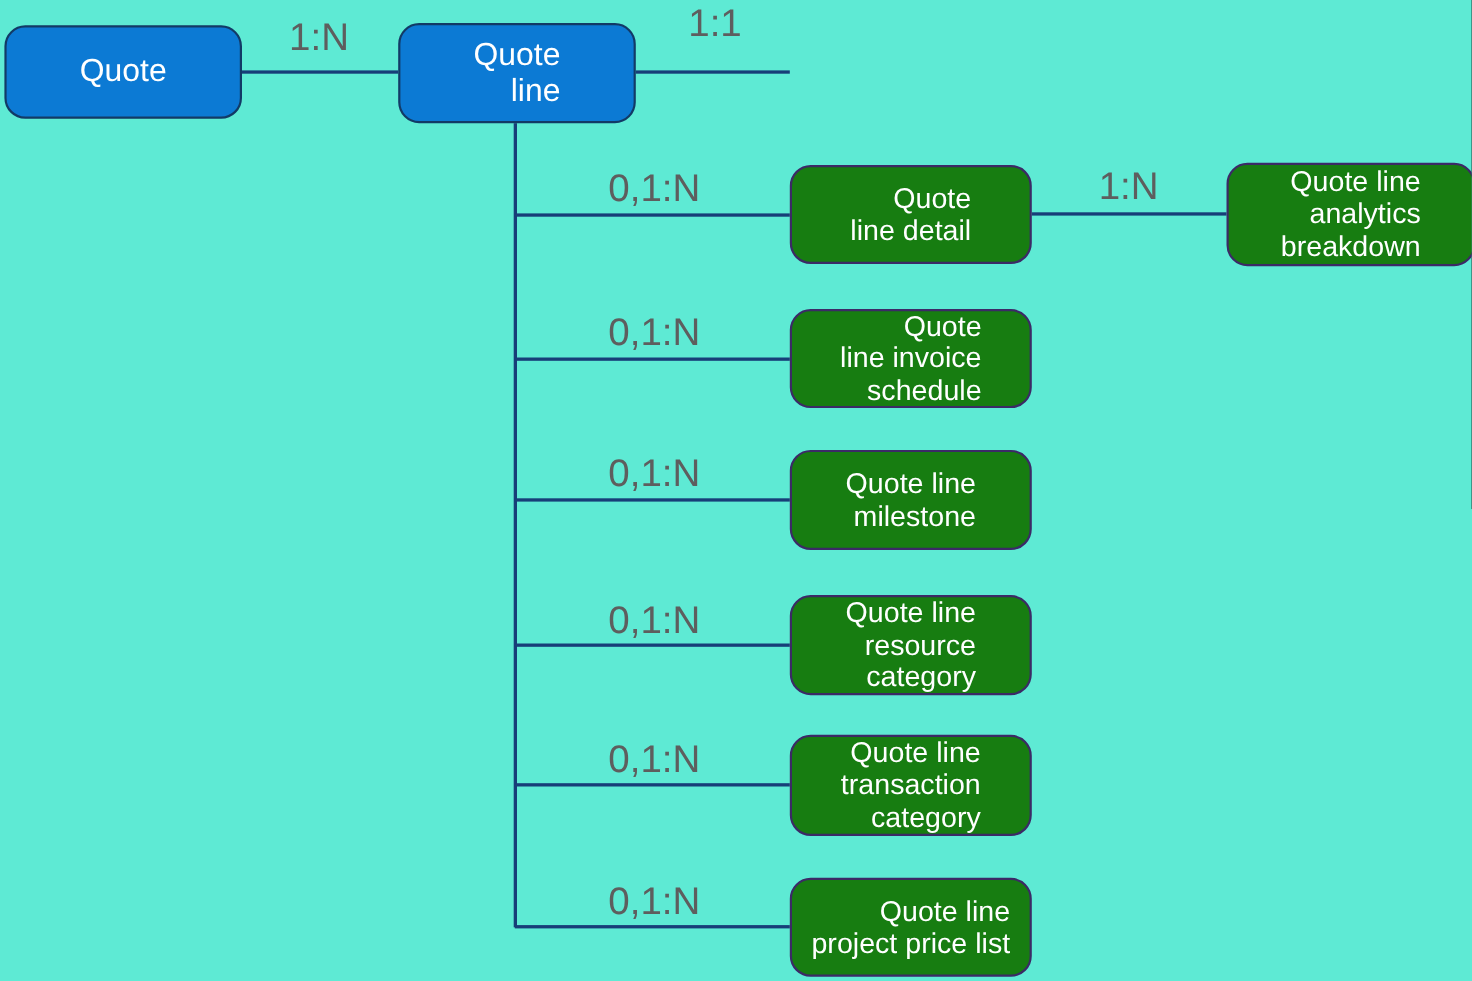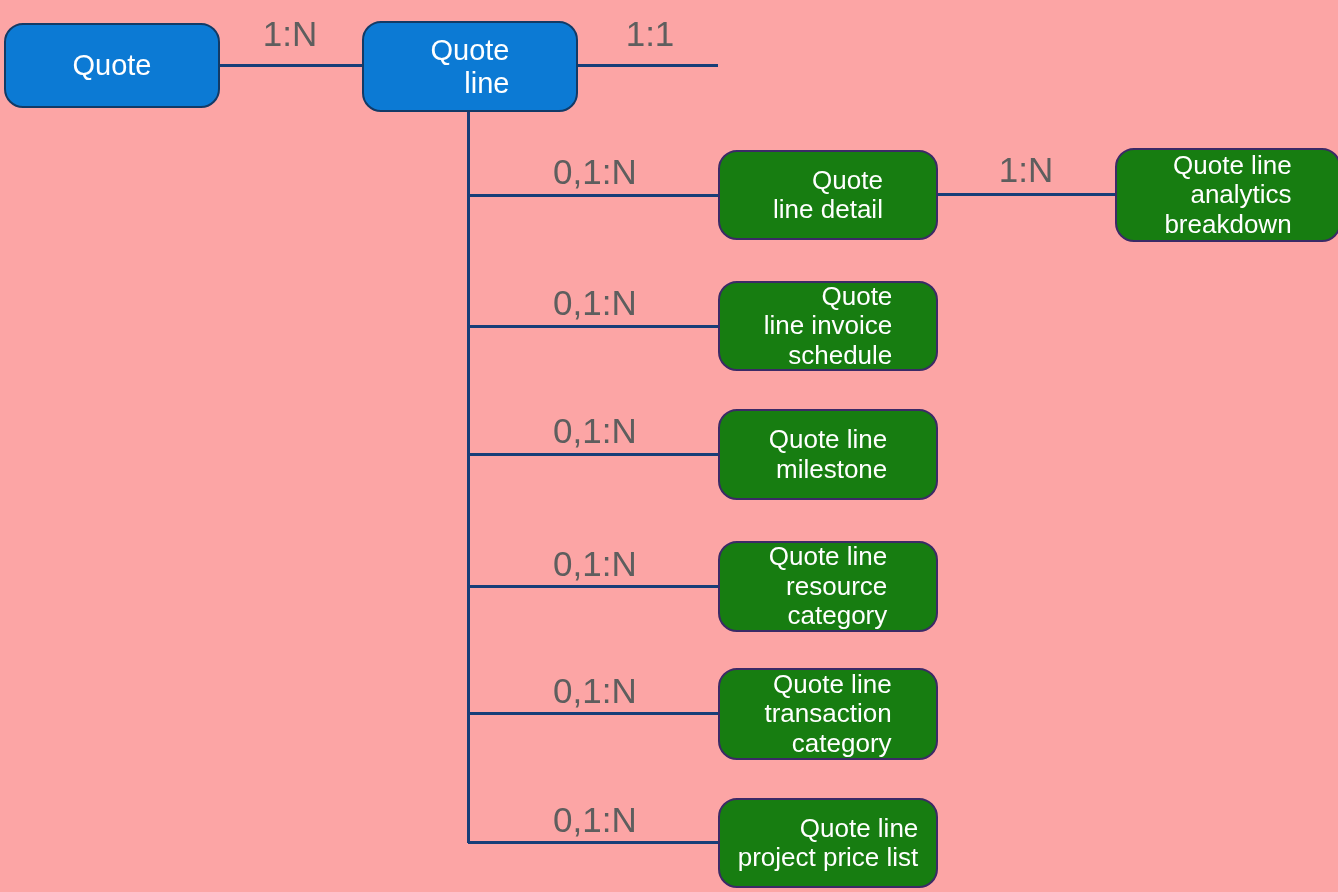--- a/index.html
+++ b/index.html
@@ -4,21 +4,21 @@
 <style>
   html, body {
     margin: 0;
     padding: 0;
     background: #000000;
   }
   .canvas {
     position: relative;
     width: 1338px;
     height: 892px;
-    background: #fca5a5;
+    background: #5eead4;
     overflow: hidden;
     font-family: "Liberation Sans", sans-serif;
   }
   .node {
     position: absolute;
     box-sizing: border-box;
     border-radius: 19px;
     display: flex;
     align-items: center;
     justify-content: center;
@@ -66,21 +66,21 @@
   <div class="vline" style="left:467px; top:112px; width:3px; height:731px;"></div>
   <div class="hline" style="left:468px; top:194px; width:250px; height:3px;"></div>
   <div class="hline" style="left:938px; top:193px; width:177px; height:3px;"></div>
   <div class="hline" style="left:468px; top:325px; width:250px; height:3px;"></div>
   <div class="hline" style="left:468px; top:453px; width:250px; height:3px;"></div>
   <div class="hline" style="left:468px; top:585px; width:250px; height:3px;"></div>
   <div class="hline" style="left:468px; top:712px; width:250px; height:3px;"></div>
   <div class="hline" style="left:468px; top:841px; width:250px; height:3px;"></div>
 
   <div class="rel-label rel-center" style="left:230px; top:16px; width:120px;">1:N</div>
-  <div class="rel-label rel-center" style="left:590px; top:16px; width:120px;">1:1</div>
+  <div class="rel-label rel-center" style="left:590px; top:4px; width:120px;">1:1</div>
   <div class="rel-label rel-right" style="left:553px; top:154px; width:140px;">0,1:N</div>
   <div class="rel-label rel-center" style="left:966px; top:152px; width:120px;">1:N</div>
   <div class="rel-label rel-right" style="left:553px; top:285px; width:140px;">0,1:N</div>
   <div class="rel-label rel-right" style="left:553px; top:413px; width:140px;">0,1:N</div>
   <div class="rel-label rel-right" style="left:553px; top:546px; width:140px;">0,1:N</div>
   <div class="rel-label rel-right" style="left:553px; top:673px; width:140px;">0,1:N</div>
   <div class="rel-label rel-right" style="left:553px; top:802px; width:140px;">0,1:N</div>
 
   <div class="node node-blue" style="left:4px; top:23px; width:216px; height:85px;">
     <span>Quote</span>

